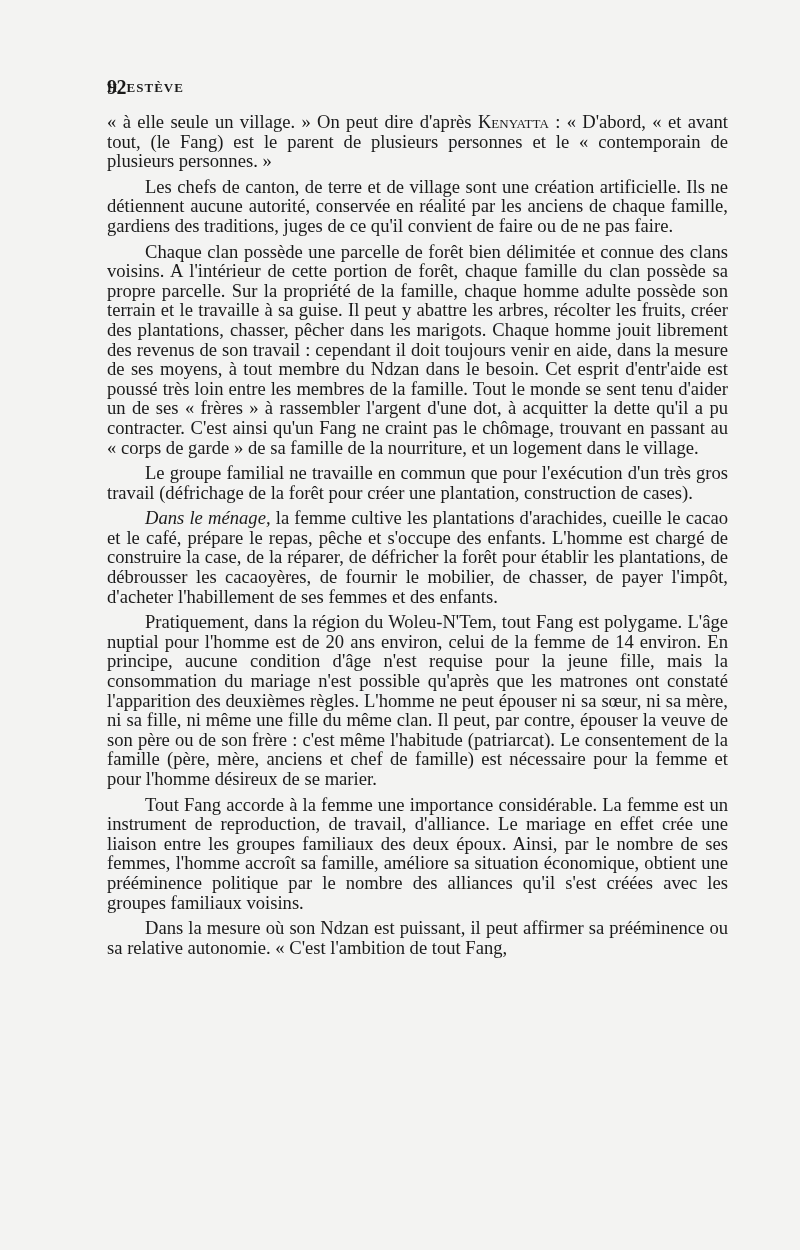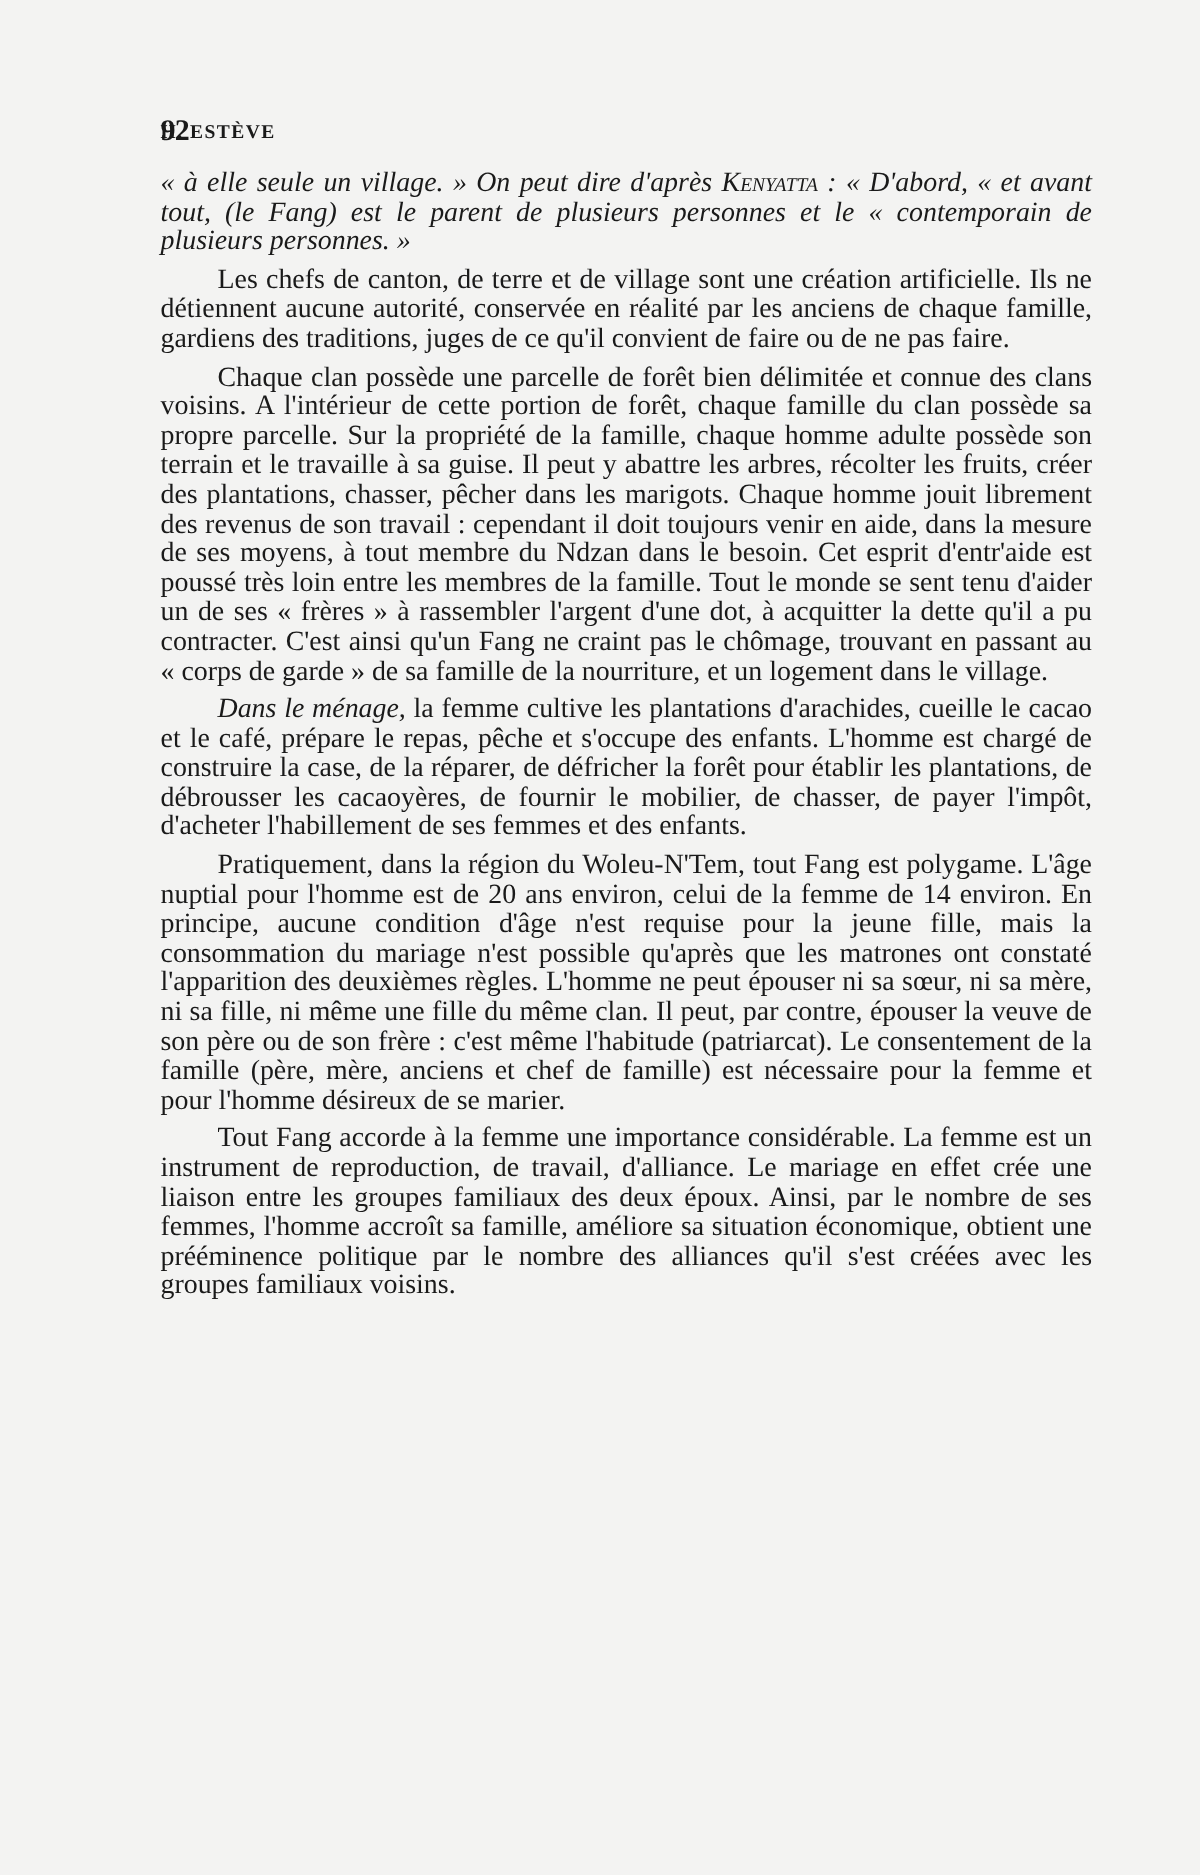--- a/index.html
+++ b/index.html
@@ -20,21 +20,21 @@
   .author {
     position: absolute; left: 0; right: 0; top: 4px; 
     font-size: 13px; font-weight: bold; letter-spacing: 1px;
   }
   .body {
     position: absolute; left: 107px; top: 112px; width: 621px;
     font-size: 18.6px; line-height: 19.6px;
     text-align: justify; hyphens: manual;
   }
   .para { margin: 0 0 6px 0; text-indent: 38px; }
-  .para.noindent { text-indent: 0; font-style: italic; }
+  .para.noindent { text-indent: 0; }
   .smallcaps { font-variant: small-caps; }
   em { font-style: italic; }
   .section-heading {
     font-family: "DejaVu Sans", "Liberation Sans", sans-serif;
     font-weight: bold; font-size: 15px; line-height: 20px;
     margin: 22px 0 8px 0; text-indent: 0; letter-spacing: 0.2px;
   }
 </style>
 </head>
 <body>
@@ -43,20 +43,22 @@
   <div class="running-head">
     <span class="page-number">92</span>
     <span class="author">H. ESTÈVE</span>
   </div>
 
   <div class="body">
     <div id="intro-paras">
         <p class="para noindent"><span>« à elle seule un village. » On peut dire d'après </span><span class="smallcaps">Kenyatta</span><span> : « D'abord, « et avant tout, (le Fang) est le parent de plusieurs personnes et le « contemporain de plusieurs personnes. »</span></p>
         <p class="para"><span>Les chefs de canton, de terre et de village sont une création artificielle. Ils ne détiennent aucune autorité, conservée en réalité par les anciens de chaque famille, gardiens des traditions, juges de ce qu'il convient de faire ou de ne pas faire.</span></p>
         <p class="para"><span>Chaque clan possède une parcelle de forêt bien délimitée et connue des clans voisins. A l'intérieur de cette portion de forêt, chaque famille du clan possède sa propre parcelle. Sur la propriété de la famille, chaque homme adulte possède son terrain et le travaille à sa guise. Il peut y abattre les arbres, récolter les fruits, créer des plantations, chasser, pêcher dans les marigots. Chaque homme jouit librement des revenus de son travail : cependant il doit toujours venir en aide, dans la mesure de ses moyens, à tout membre du Ndzan dans le besoin. Cet esprit d'entr'aide est poussé très loin entre les membres de la famille. Tout le monde se sent tenu d'aider un de ses « frères » à rassembler l'argent d'une dot, à acquitter la dette qu'il a pu contracter. C'est ainsi qu'un Fang ne craint pas le chômage, trouvant en passant au « corps de garde » de sa famille de la nourri­ture, et un logement dans le village.</span></p>
+        <p class="para"><span>Le groupe familial ne travaille en commun que pour l'exécution d'un très gros travail (défrichage de la forêt pour créer une plantation, construction de cases).</span></p>
         <p class="para"><em>Dans le ménage,</em><span> la femme cultive les plantations d'arachides, cueille le cacao et le café, prépare le repas, pêche et s'occupe des enfants. L'homme est chargé de construire la case, de la réparer, de défricher la forêt pour établir les plantations, de débrousser les cacaoyères, de fournir le mobilier, de chasser, de payer l'impôt, d'acheter l'habillement de ses femmes et des enfants.</span></p>
       </div>
     <div id="section-paras">
         <p class="para"><span>Pratiquement, dans la région du Woleu-N'Tem, tout Fang est polygame. L'âge nuptial pour l'homme est de 20 ans environ, celui de la femme de 14 environ. En principe, aucune condition d'âge n'est requise pour la jeune fille, mais la consommation du mariage n'est possible qu'après que les matrones ont constaté l'apparition des deuxièmes règles. L'homme ne peut épouser ni sa sœur, ni sa mère, ni sa fille, ni même une fille du même clan. Il peut, par contre, épouser la veuve de son père ou de son frère : c'est même l'habitude (patriarcat). Le consentement de la famille (père, mère, anciens et chef de famille) est nécessaire pour la femme et pour l'homme désireux de se marier.</span></p>
         <p class="para"><span>Tout Fang accorde à la femme une importance considérable. La femme est un instrument de reproduction, de travail, d'alliance. Le mariage en effet crée une liaison entre les groupes familiaux des deux époux. Ainsi, par le nombre de ses femmes, l'homme accroît sa famille, améliore sa situation économique, obtient une prééminence politique par le nombre des alliances qu'il s'est créées avec les groupes familiaux voisins.</span></p>
+        <p class="para"><span>Dans la mesure où son Ndzan est puissant, il peut affirmer sa prééminence ou sa relative autonomie. « C'est l'ambition de tout Fang,</span></p>
       </div>
   </div>
 </div>
 
 </body></html>

